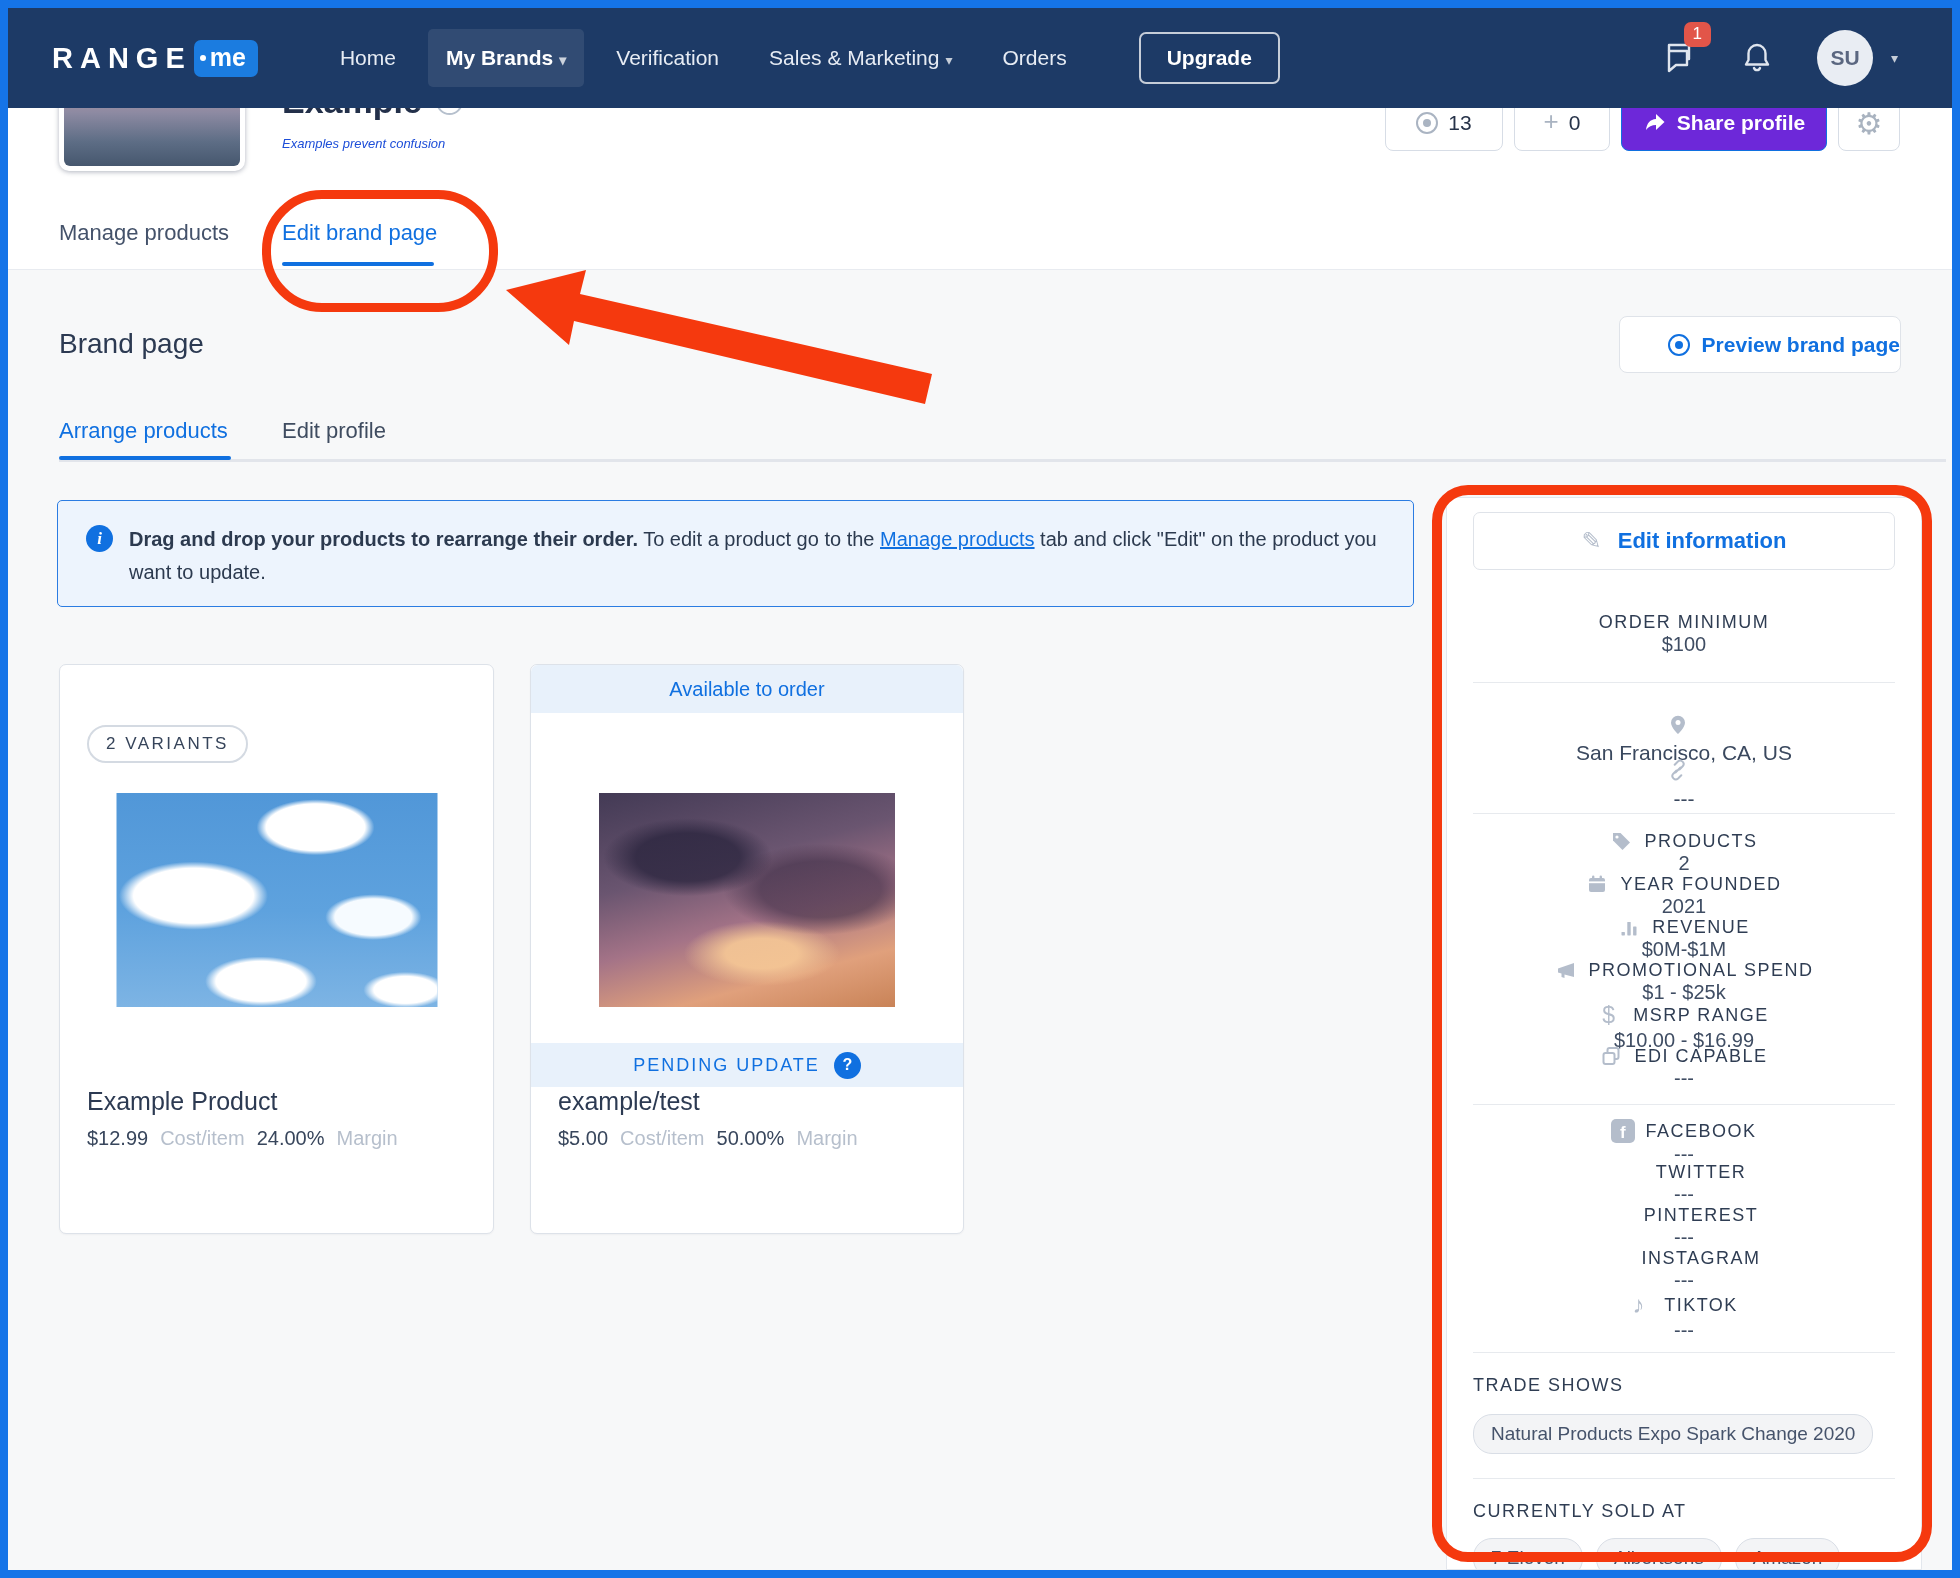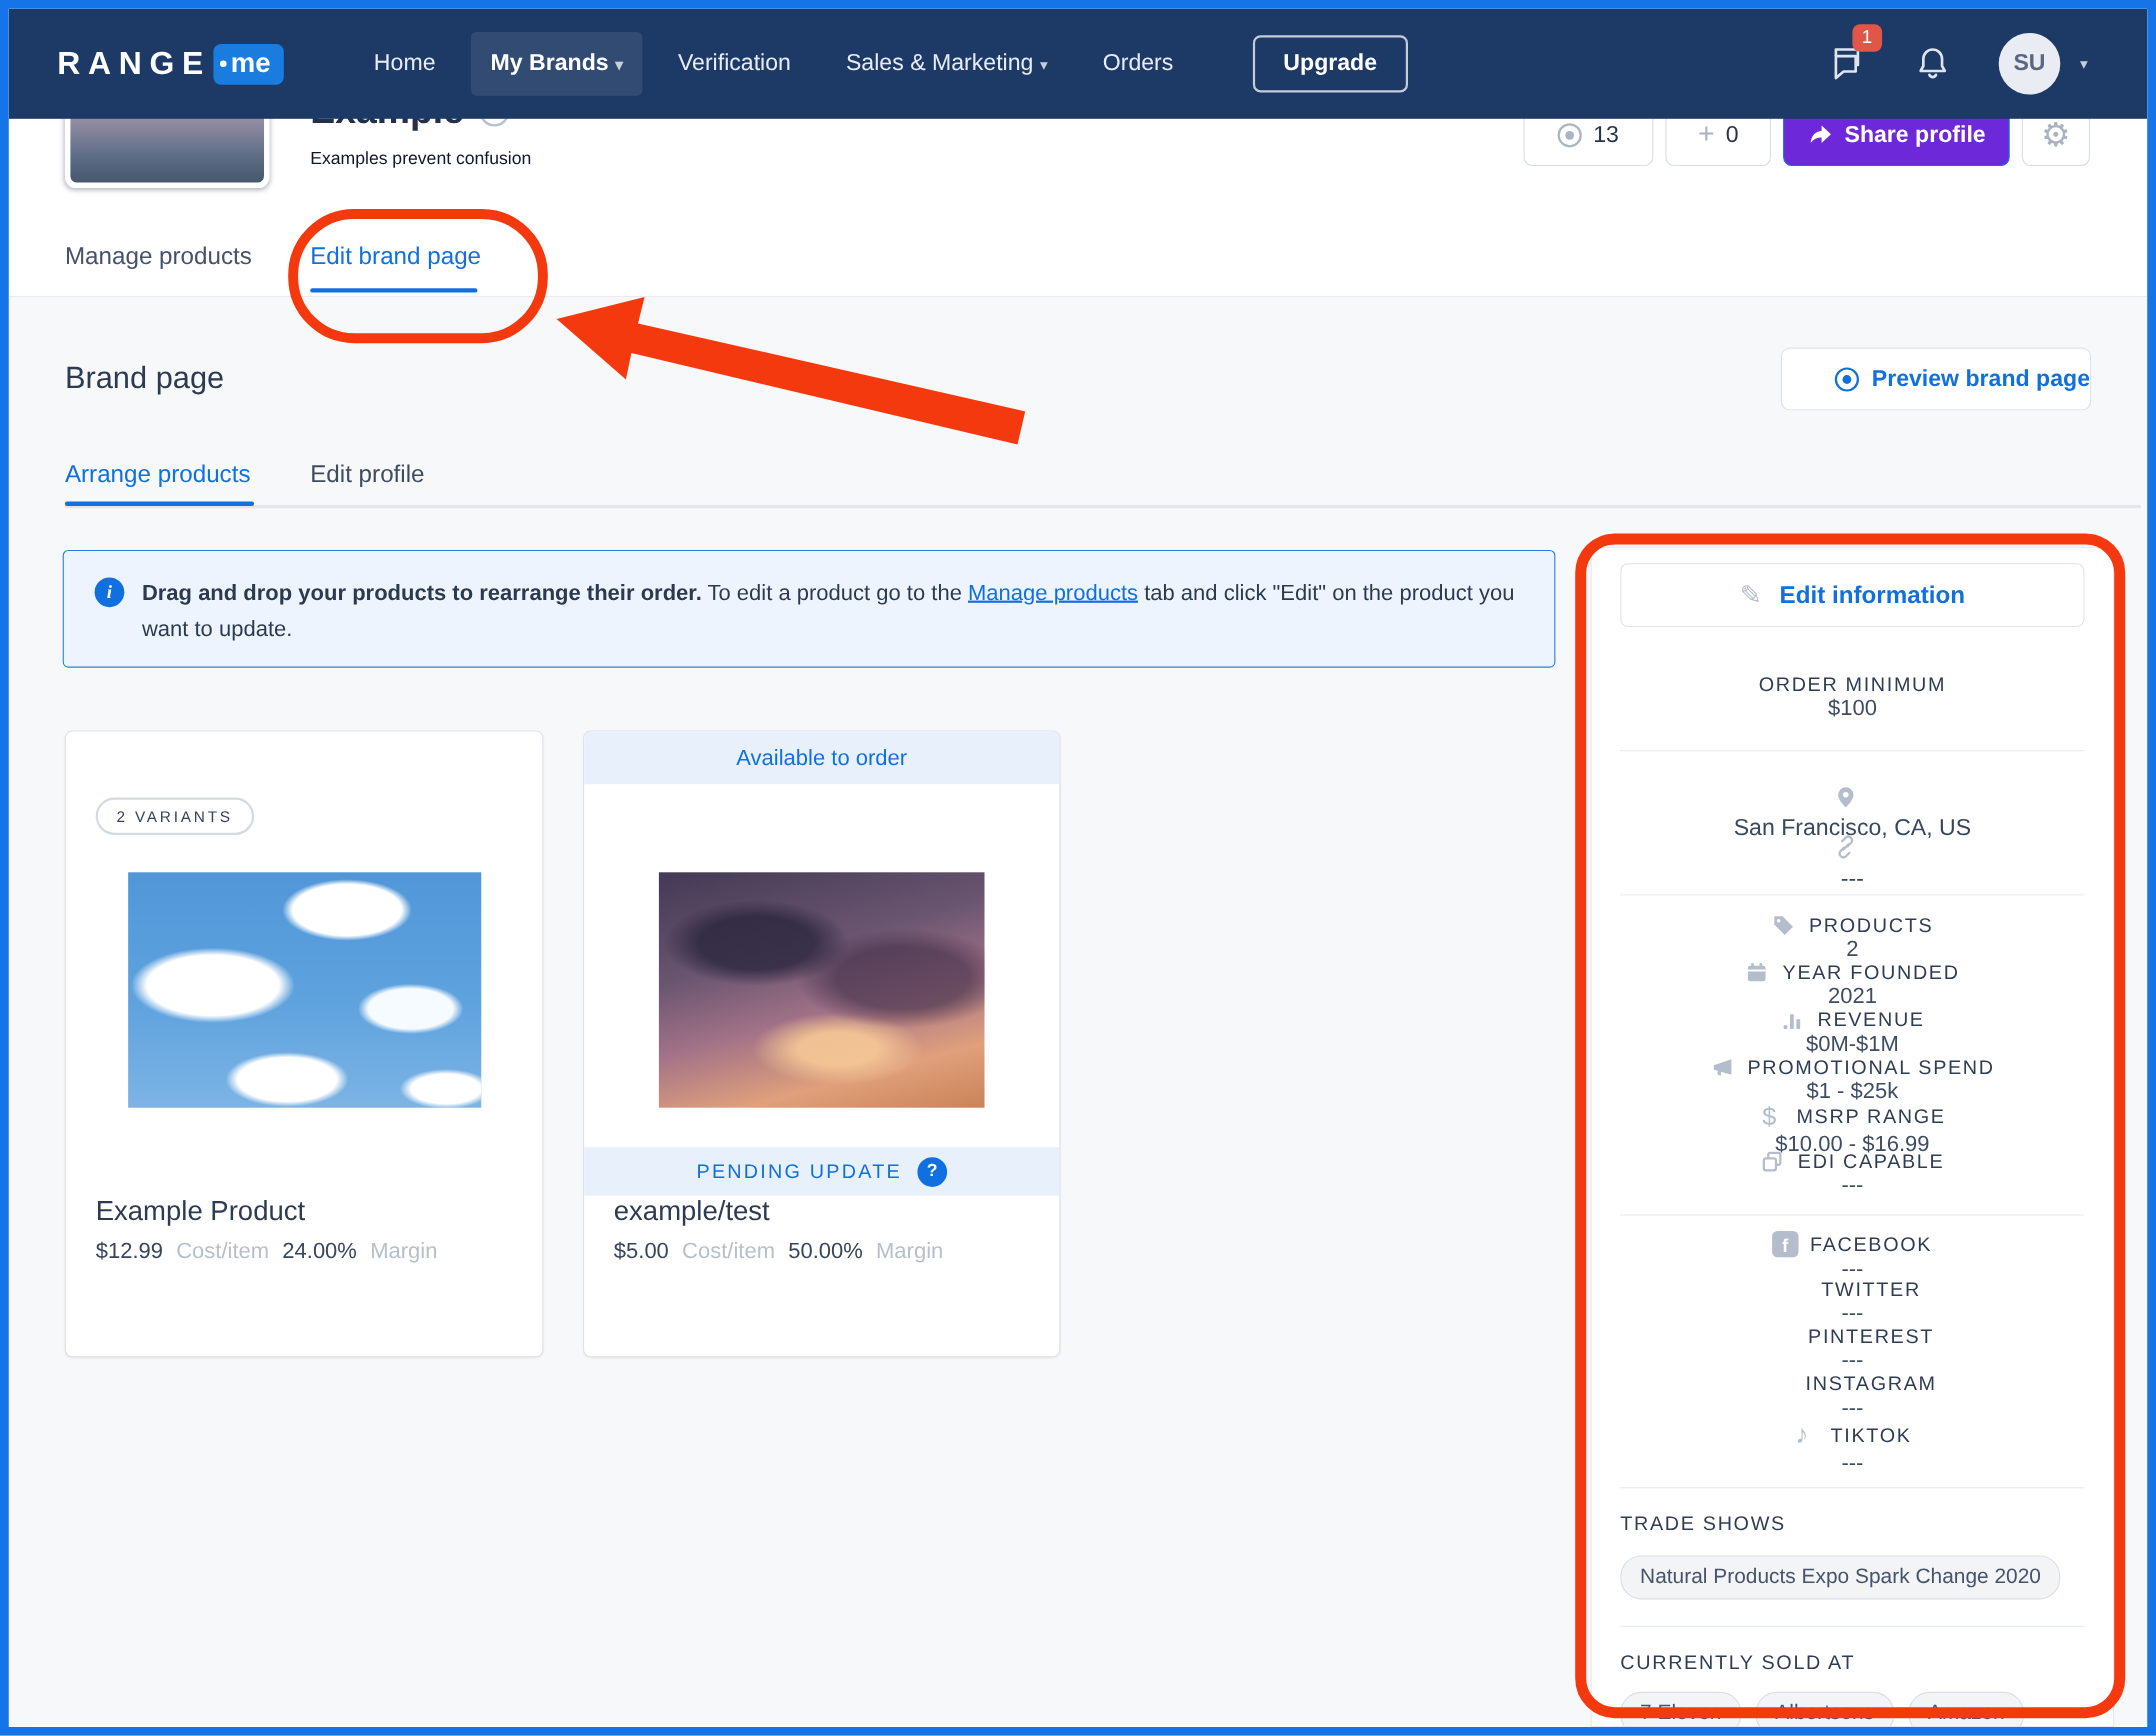--- a/index.html
+++ b/index.html
@@ -35,21 +35,21 @@
   
   .header-section { position:absolute; top:0; left:0; right:0; height:262px; background:#fff; z-index:1; }
   .brand-thumb { position:absolute; left:51px; top:67px; width:186px; height:96px; background:#fff;
              border-radius:10px; padding:5px; box-shadow:0 1px 5px rgba(30,40,70,.35); }
   .brand-thumb-img { width:100%; height:100%; border-radius:6px;
              background:linear-gradient(180deg,#c09aa4 0%, #8d8aa2 38%, #5d6d85 72%, #46576e 100%); }
   .brand-title { position:absolute; left:274px; top:74px; font-size:34px; font-weight:600; color:#23304a;
              display:flex; align-items:center; gap:14px; }
   .verified { width:27px; height:27px; border:2px solid #b6c0cd; border-radius:50%; color:#b6c0cd;
              font-size:15px; display:flex; align-items:center; justify-content:center; font-weight:700; }
-  .brand-sub { position:absolute; left:274px; top:128px; font-size:16px; color:#0f172a; }
+  .brand-sub { position:absolute; left:274px; top:128px; font-size:13px; color:#1d4ed8;font-style:italic; }
   .hdr-btn { position:absolute; top:87px; height:56px; background:#fff; border:1px solid #d7dde6; border-radius:8px;
              display:flex; align-items:center; justify-content:center; gap:10px; font-size:21px; color:#273349; cursor:pointer; }
   .eye-glyph { width:22px; height:22px; border:2px solid #aab4c2; border-radius:50%; position:relative; display:inline-block; }
   .eye-glyph::after { content:""; position:absolute; left:50%; top:50%; width:8px; height:8px; margin:-4px 0 0 -4px;
              border-radius:50%; background:#aab4c2; }
   .share-btn { background:#6d28d9; border-color:#1070e0; color:#fff; font-weight:700; }
 
   
   .main-tab { position:absolute; top:212px; font-size:22px; color:#44526a; cursor:pointer; }
   .main-tab.active { color:#1070e0; }
@@ -74,21 +74,21 @@
   .info-ico { flex:0 0 auto; width:27px; height:27px; border-radius:50%; background:#1070e0; color:#fff;
              font-size:17px; font-weight:700; font-family:"Liberation Serif",serif; font-style:italic;
              display:flex; align-items:center; justify-content:center; margin-top:2px; }
   .banner-text { font-size:20px; line-height:33px; color:#2c3a4f; }
   .banner-link { color:#1070e0; text-decoration:underline; cursor:pointer; }
 
   
   .card { position:absolute; top:394px; height:570px; background:#fff; border:1px solid #dde2e9; border-radius:7px;
              box-shadow:0 1px 2px rgba(20,30,60,.04); }
   .variants-pill { position:absolute; left:27px; top:60px; border:2px solid #d4dae2; border-radius:20px;
-             padding:7px 17px; font-size:14px; letter-spacing:2.5px; color:#36445a; }
+             padding:7px 17px; font-size:17px; letter-spacing:2.5px; color:#36445a; }
   .prod-img { position:absolute; left:50%; transform:translateX(-50%); top:128px; width:321px; height:214px; }
   .sky { background:
       radial-gradient(ellipse 95px 45px at 62% 16%, #ffffff 52%, rgba(255,255,255,0) 62%),
       radial-gradient(ellipse 120px 55px at 24% 48%, #ffffff 50%, rgba(255,255,255,0) 62%),
       radial-gradient(ellipse 80px 38px at 80% 58%, #f6fbff 48%, rgba(255,255,255,0) 60%),
       radial-gradient(ellipse 90px 40px at 45% 88%, #ffffff 50%, rgba(255,255,255,0) 62%),
       radial-gradient(ellipse 70px 30px at 90% 92%, #ffffff 45%, rgba(255,255,255,0) 60%),
       linear-gradient(180deg,#5197d8 0%, #5ea2de 55%, #7db4e4 100%); }
   .sunset { width:296px; background:
       radial-gradient(ellipse 130px 60px at 30% 30%, rgba(40,35,60,.75) 40%, rgba(40,35,60,0) 65%),

